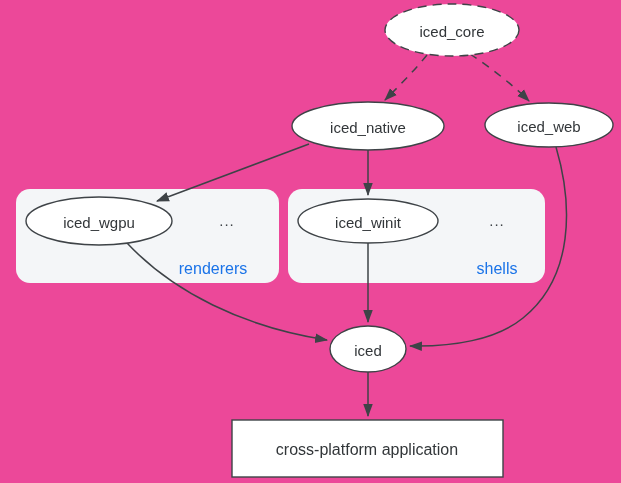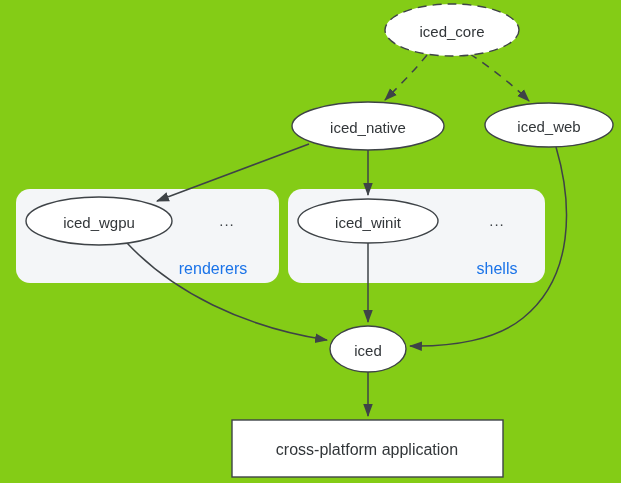--- a/index.html
+++ b/index.html
@@ -5,21 +5,21 @@
   html, body {
     margin: 0;
     padding: 0;
     background: #ffffff;
     font-family: "Liberation Sans", sans-serif;
   }
   .canvas {
     position: relative;
     width: 621px;
     height: 483px;
-    background: #84cc16;
+    background: #ec4899;
     overflow: hidden;
   }
   svg { display: block; }
   .node-shape {
     fill: #ffffff;
     stroke: #3e4347;
     stroke-width: 1.4;
   }
   .node-shape.dashed { stroke-dasharray: 9 6; }
   .edge {

